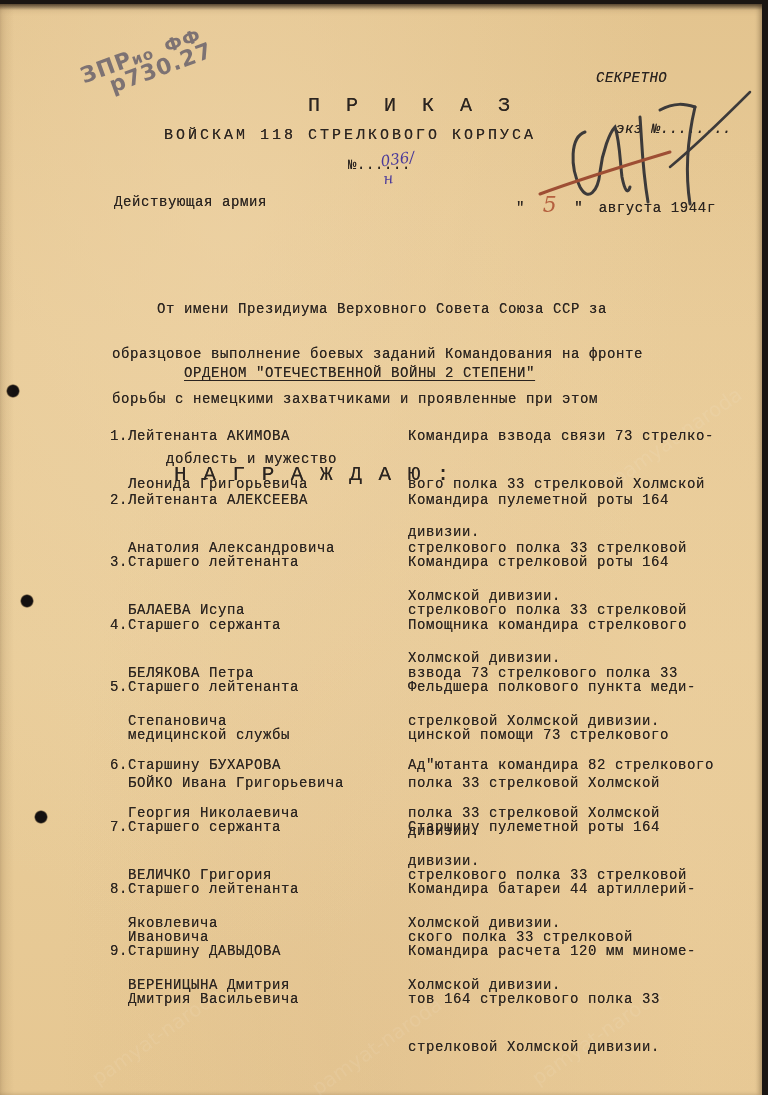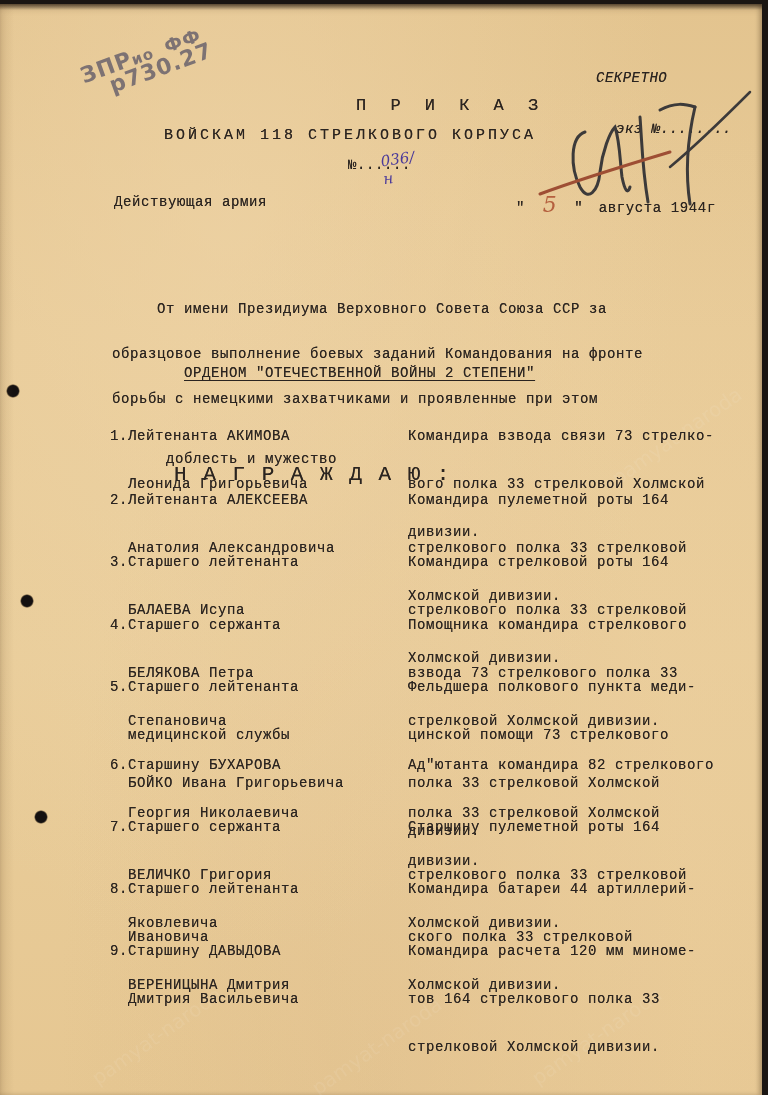--- a/index.html
+++ b/index.html
@@ -44,22 +44,21 @@
     .typed {
       font-size: 14px;
       line-height: 16px;
       letter-spacing: 0.6px;
       white-space: pre;
       color: #2a2420;
       text-shadow: 0 0 0.6px rgba(40,30,25,0.7);
     }
     .spaced {
       letter-spacing: 7px;
-      font-size: 17px;
-      margin-left: 48px;
+      font-size: 20px;
     }
     .header-line {
       font-size: 15px;
       letter-spacing: 3px;
       text-align: center;
     }
     .secret {
       font-size: 14px;
       letter-spacing: 0.5px;
       line-height: 17px;

